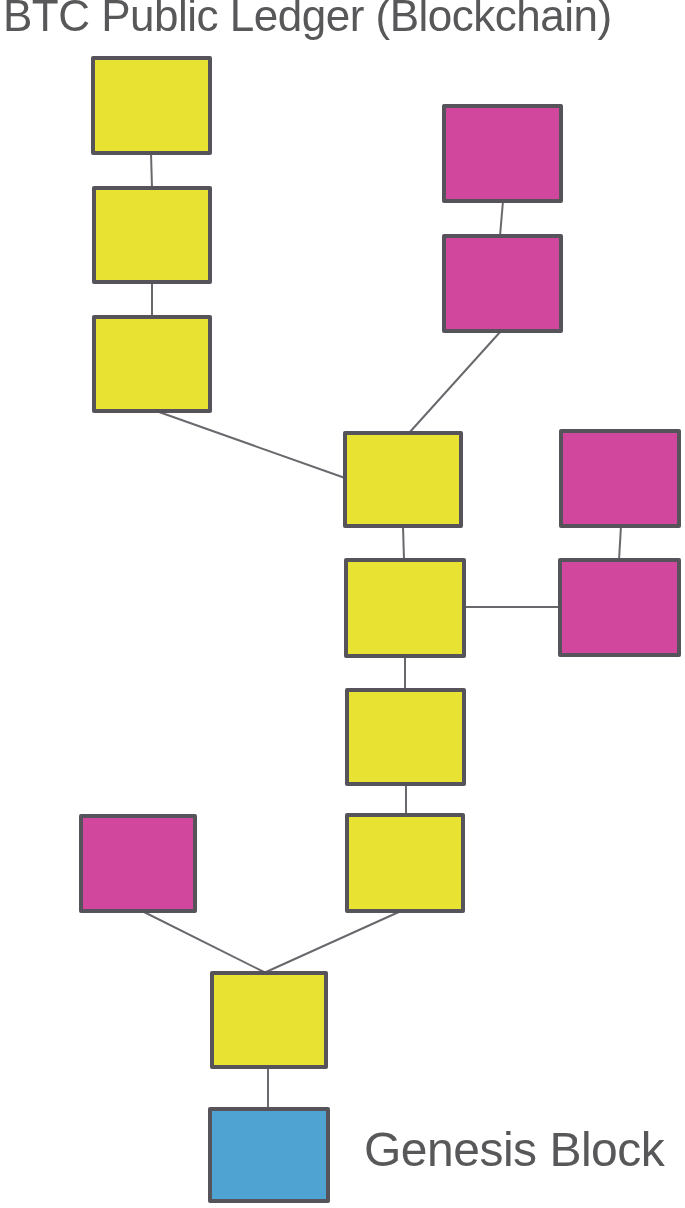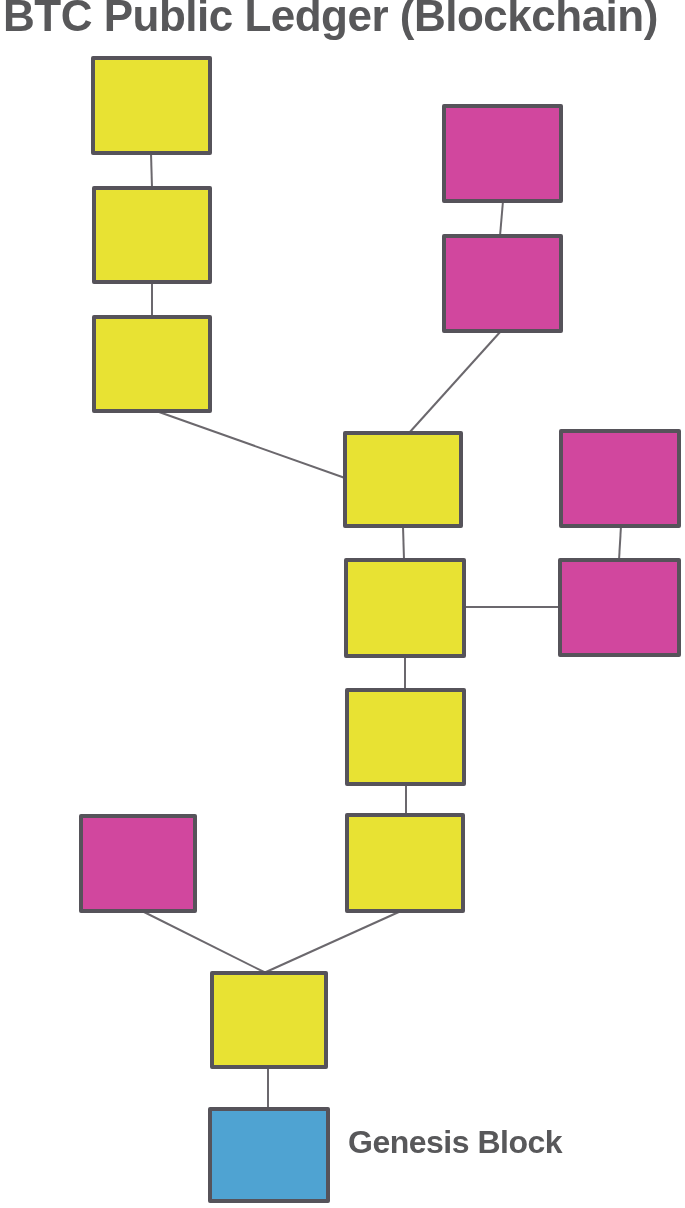--- a/index.html
+++ b/index.html
@@ -7,21 +7,20 @@
     padding: 0;
     background: #ffffff;
     font-family: "Liberation Sans", sans-serif;
   }
   .canvas {
     position: relative;
     width: 685px;
     height: 1208px;
     background: var(--background, #ffffff);
     overflow: hidden;
-    font-weight: bold;
   }
   .edge-layer {
     position: absolute;
     left: 0;
     top: 0;
     width: 685px;
     height: 1208px;
     z-index: 1;
   }
   .block {
@@ -37,23 +36,23 @@
     top: -6px;
     font-size: 44px;
     line-height: 1.0;
     letter-spacing: -0.5px;
     color: var(--text, #58585a);
     white-space: nowrap;
     z-index: 3;
   }
   .genesis-label {
     position: absolute;
-    left: 348px;
+    left: 364px;
     top: 1126px;
-    font-size: 32px;
+    font-size: 48px;
     line-height: 1.0;
     letter-spacing: -0.5px;
     color: var(--text, #58585a);
     white-space: nowrap;
     z-index: 3;
   }
 </style>
 </head>
 <body>
 

